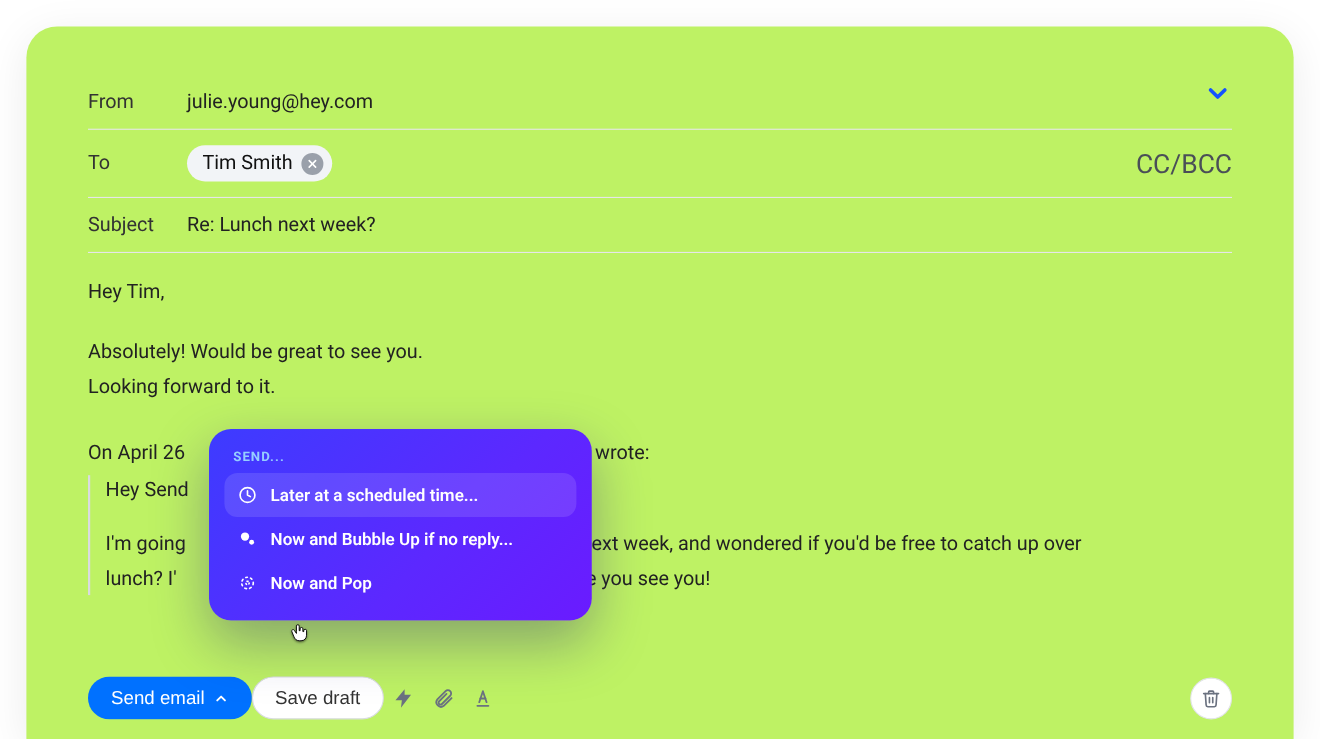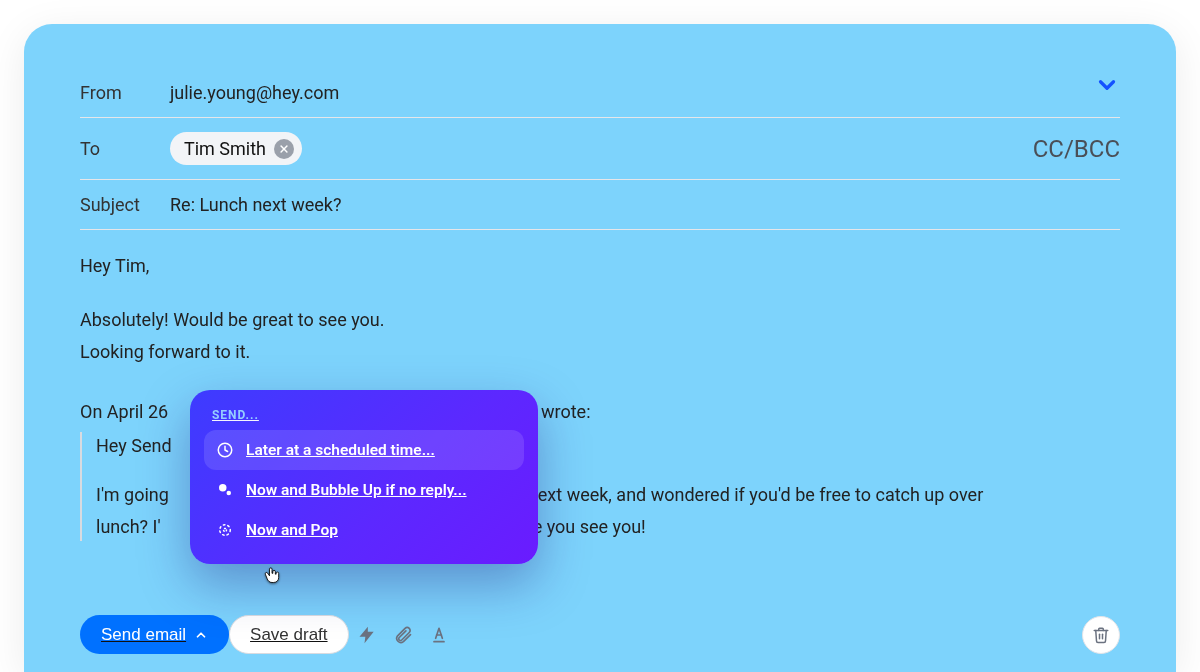--- a/index.html
+++ b/index.html
@@ -1,20 +1,20 @@
 <!DOCTYPE html>
 <html><head>
 <meta charset="utf-8">
 <style>
   * { box-sizing: border-box; margin: 0; padding: 0; }
   html, body { width: 1200px; height: 672px; font-family: -apple-system, BlinkMacSystemFont, "Segoe UI", Roboto, Helvetica, Arial, sans-serif; background: #fff; color: #111; }
   .card {
     position: absolute;
     left: 24px; top: 24px; right: 24px; bottom: 0;
-    background: #7dd3fc;
+    background: #bef264;
     border-radius: 28px 28px 0 0;
     box-shadow: 0 8px 40px rgba(0,0,0,0.08);
     padding: 44px 56px 20px 56px;
     overflow: hidden;
   }
   .collapse-chevron {
     position: absolute;
     top: 48px; right: 56px;
     color: #1452ff;
     cursor: pointer;
@@ -103,21 +103,21 @@
 
   
   .cursor-hand {
     position: absolute;
     left: 262px; top: 564px;
     color: #fff;
     filter: drop-shadow(0 1px 1px rgba(0,0,0,0.5));
     z-index: 30;
   }
 
-  .no-select { user-select: none; text-decoration: underline; }
+  .no-select { user-select: none; }
 </style>
 </head>
 <body>
 
 <div class="card">
 
   <div class="collapse-chevron no-select">
     <svg width="26" height="26" viewBox="0 0 24 24" fill="none" stroke="currentColor" stroke-width="3" stroke-linecap="round" stroke-linejoin="round">
         <polyline points="6 9 12 15 18 9"></polyline>
       </svg>

